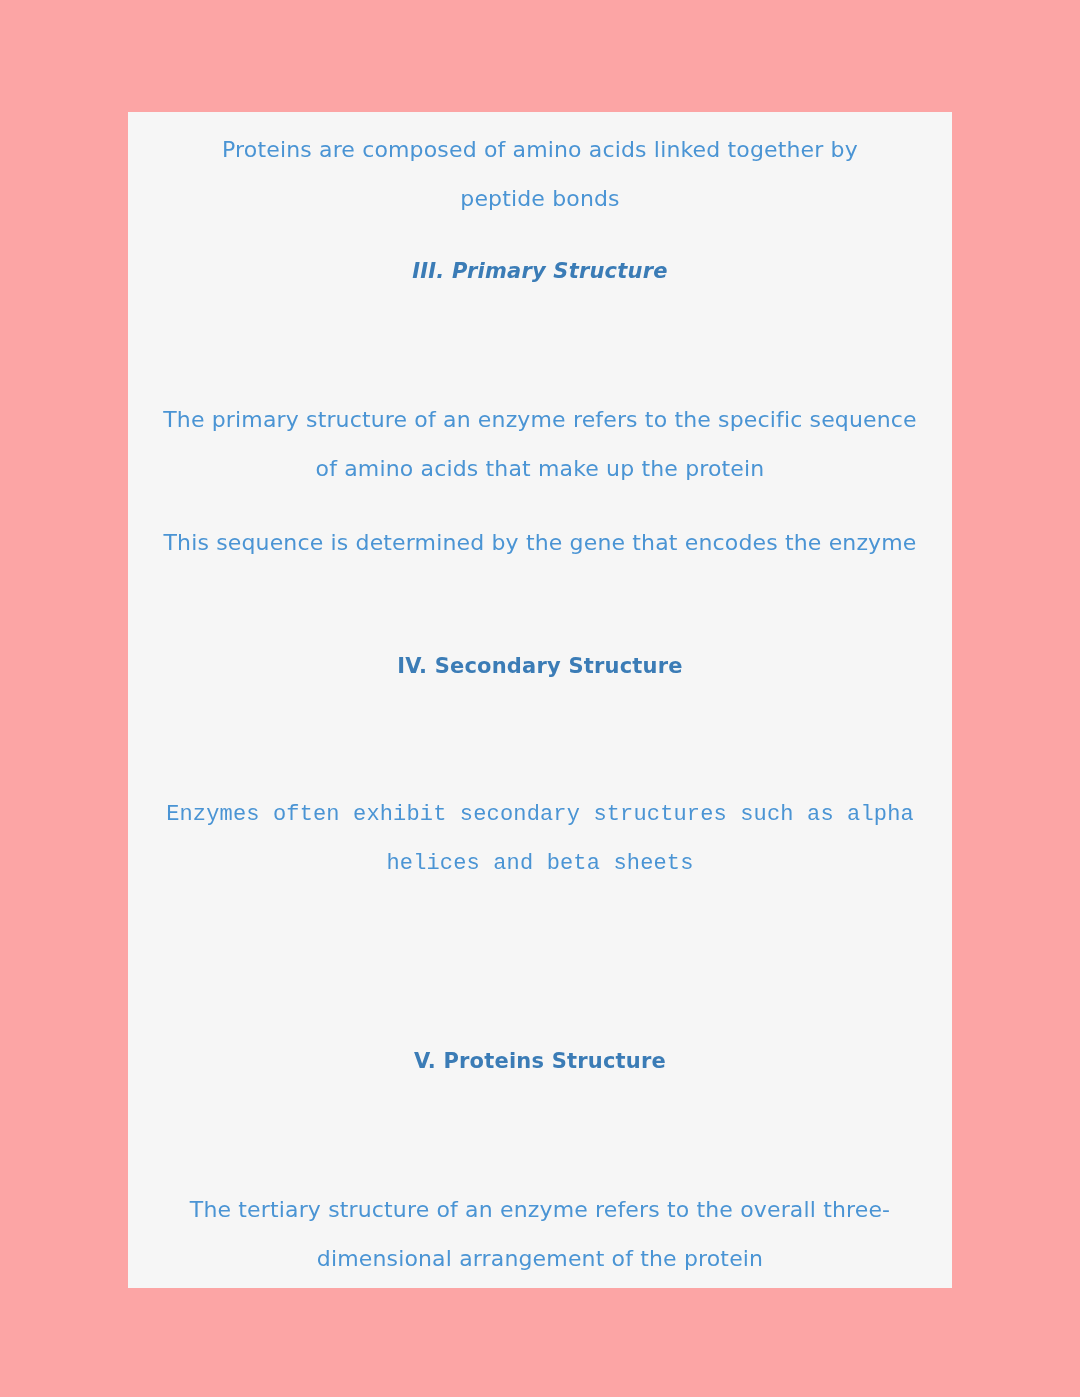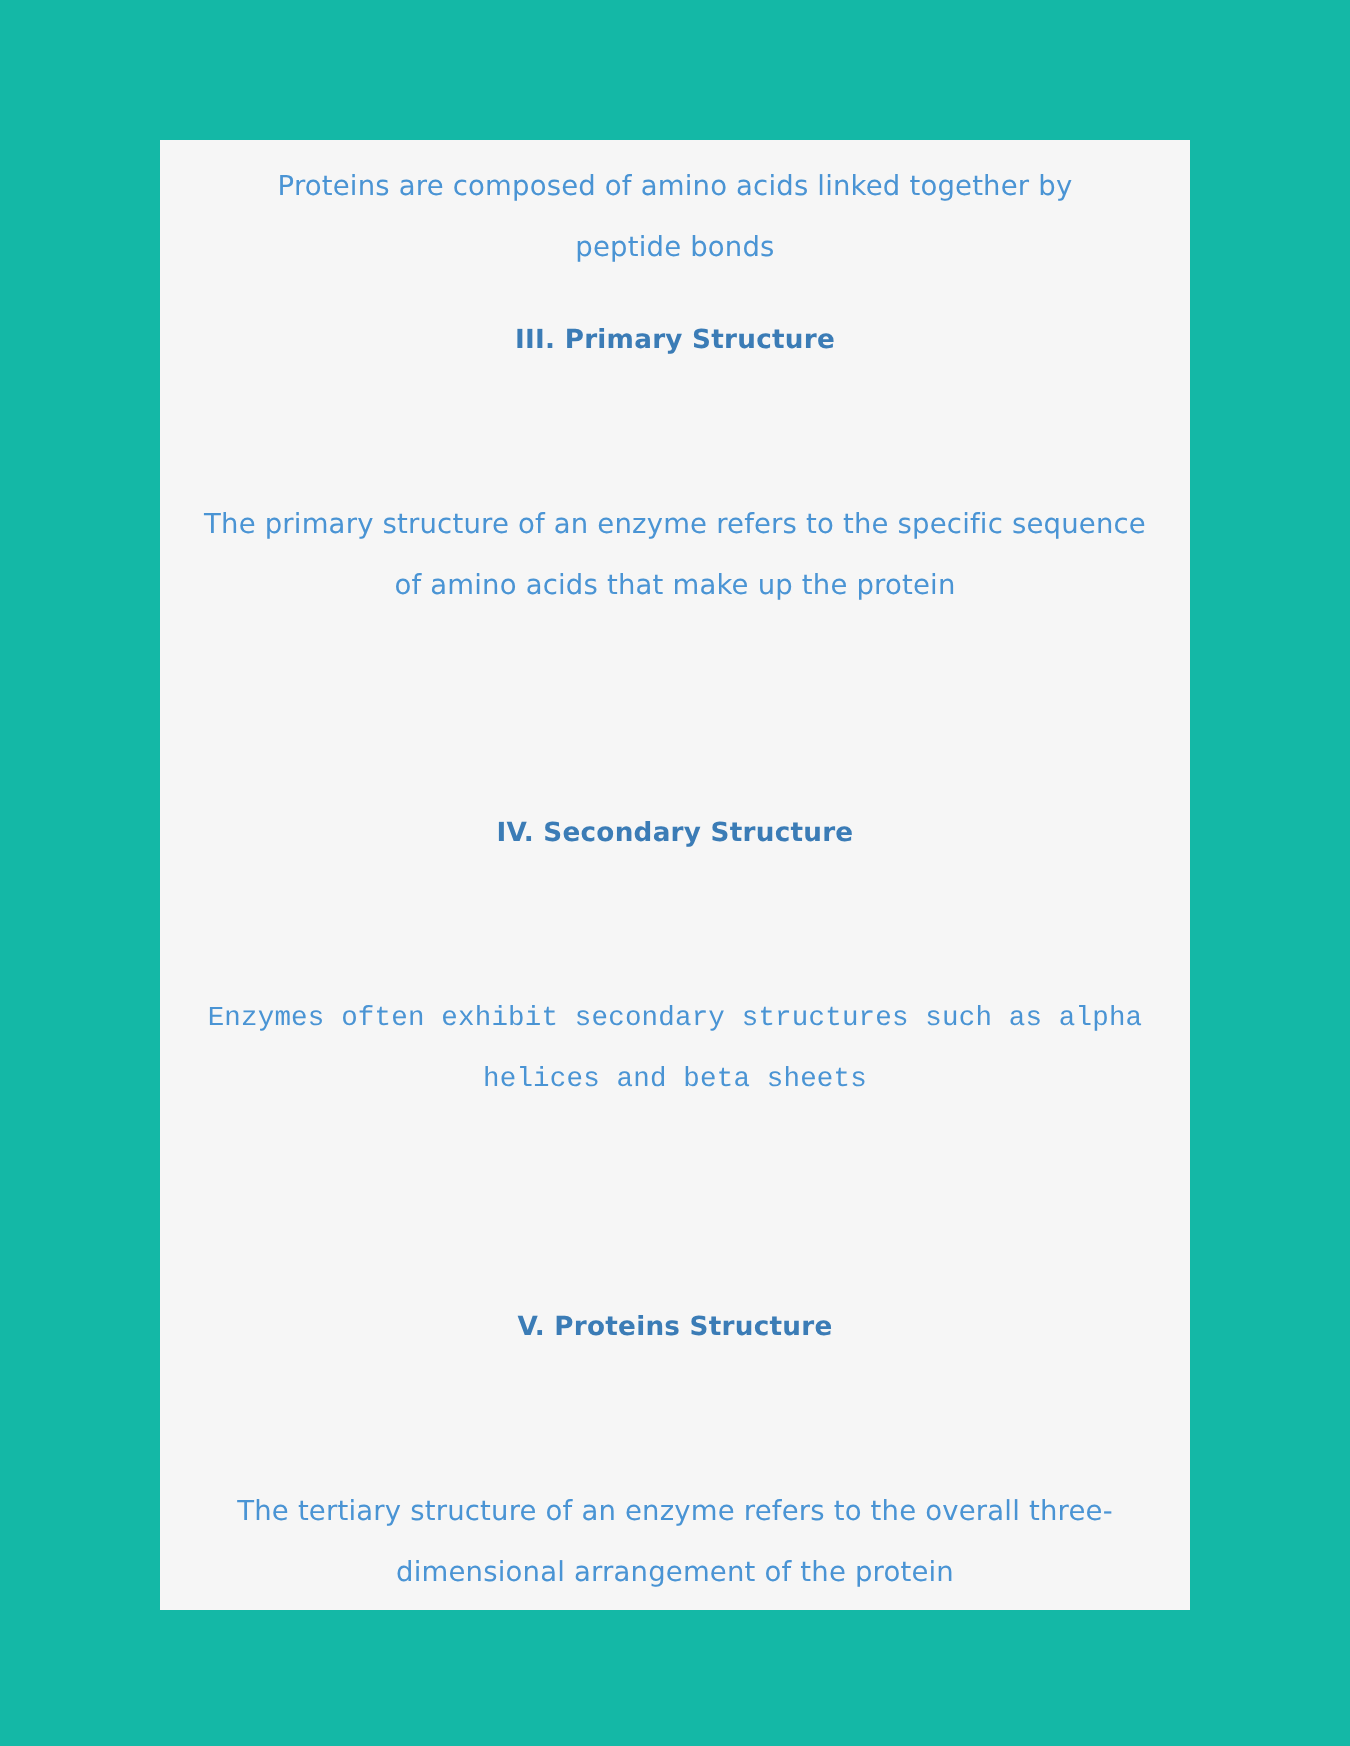--- a/index.html
+++ b/index.html
@@ -11,21 +11,21 @@
     height: 1397px;
     background: #ffffff;
     font-family: "DejaVu Sans", sans-serif;
     overflow: hidden;
   }
 
   .page {
     position: relative;
     width: 1080px;
     height: 1397px;
-    background: #14b8a6;
+    background: #fca5a5;
   }
 
   
   .content-panel {
     position: absolute;
     left: 128px;
     top: 112px;
     width: 824px;
     height: 1176px;
     background: #f6f6f6;
@@ -78,28 +78,31 @@
 
 <div class="page">
 
   <div class="content-panel">
     <div class="doc-body">
 
       <div class="block" style="top: 14px;">
         <p class="para" style="width:660px;margin:0 auto;">Proteins are composed of amino acids linked together by peptide bonds</p>
       </div>
 
-      <div class="block" style="top: 135px;">
+      <div class="block" style="top: 135px; font-style: italic;">
         <p class="heading">III. Primary Structure</p>
       </div>
 
       <div class="block" style="top: 284px;">
         <p class="para" style="width:790px;margin:0 auto;">The primary structure of an enzyme refers to the specific sequence of amino acids that make up the protein</p>
       </div>
 
+      <div class="block" style="top: 407px;">
+        <p class="para" style="width:780px;margin:0 auto;">This sequence is determined by the gene that encodes the enzyme</p>
+      </div>
 
       <div class="block" style="top: 530px;">
         <p class="heading">IV. Secondary Structure</p>
       </div>
 
       <div class="block" style="top: 679px;">
         <p class="para" style="width:790px;margin:0 auto;font-family:Liberation Mono, monospace;">Enzymes often exhibit secondary structures such as alpha helices and beta sheets</p>
       </div>
 
 

